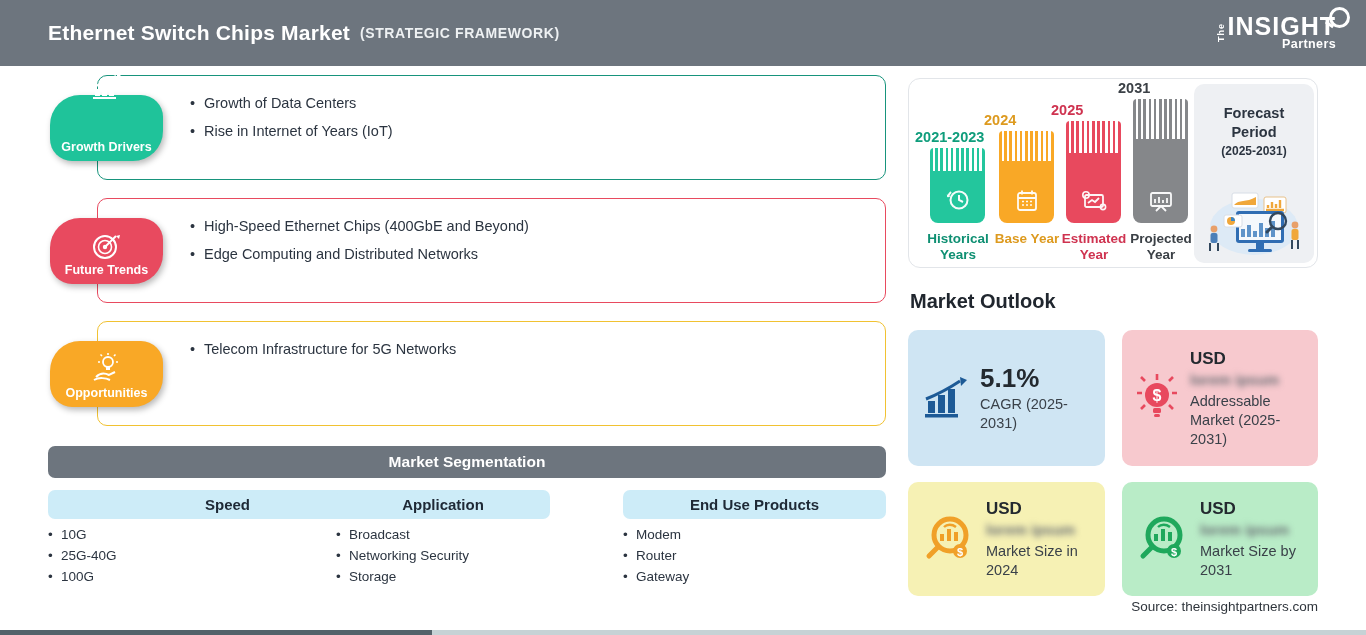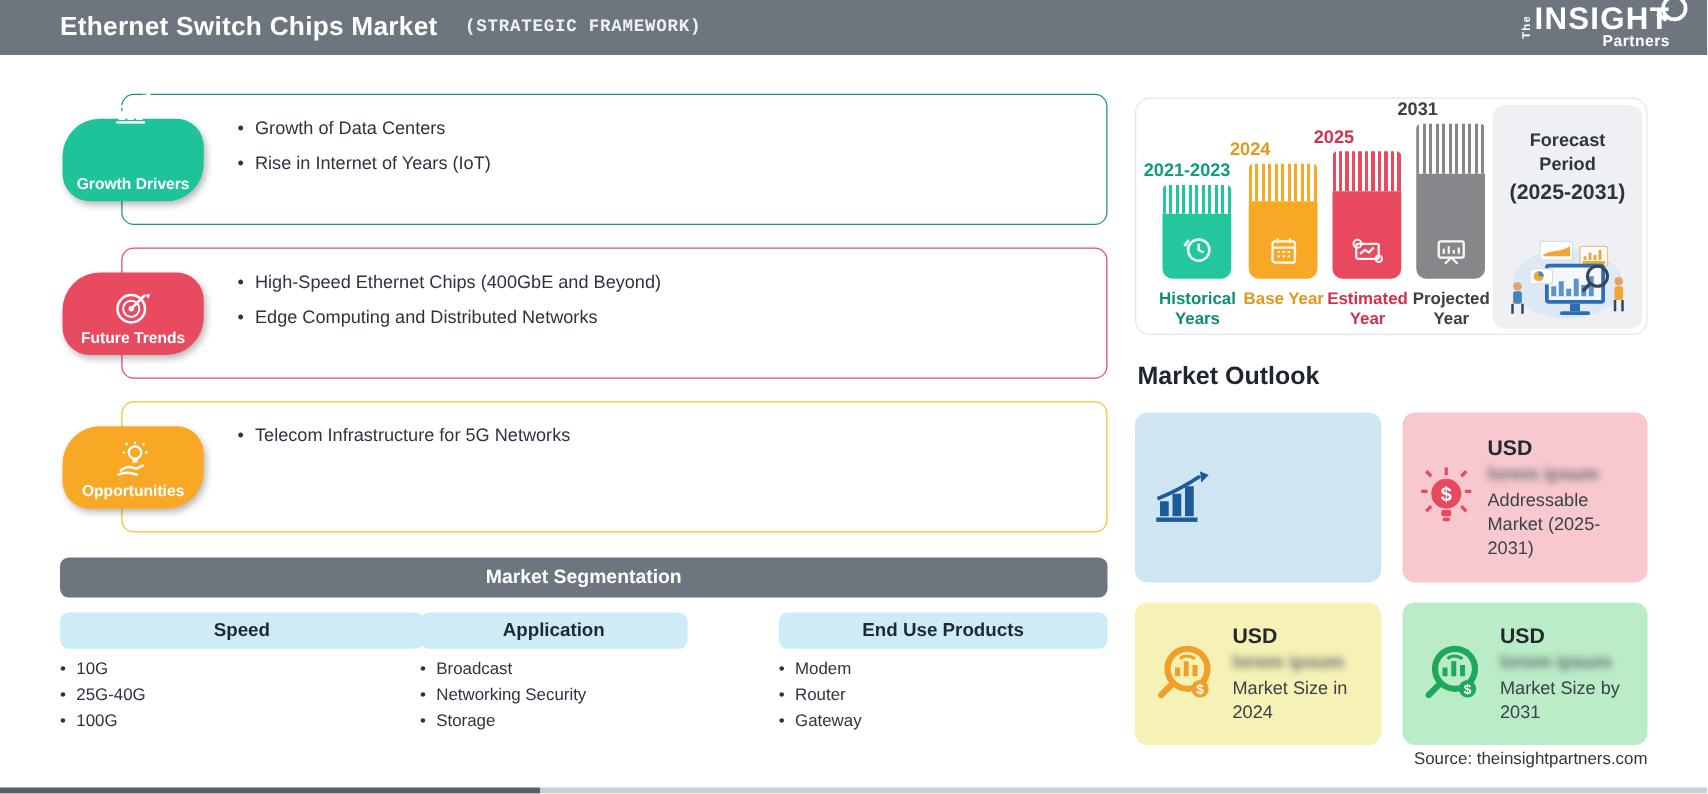--- a/index.html
+++ b/index.html
@@ -1,23 +1,23 @@
 <!DOCTYPE html>
 <html><head>
 <meta charset="utf-8">
 <style>
   html,body{margin:0;padding:0;background:#fff;}
   .canvas{position:relative;width:1366px;height:635px;background:#ffffff;
           font-family:"Liberation Sans",sans-serif;overflow:hidden;}
 
   
-  .hdr{position:absolute;left:0;top:0;width:100%;height:44px;background:#6d757e;
+  .hdr{position:absolute;left:0;top:0;width:100%;height:66px;background:#6d757e;
        display:flex;align-items:center;padding:0 30px 0 48px;box-sizing:border-box;}
   .hdr-title{color:#fff;font-size:21px;font-weight:bold;letter-spacing:.2px;}
-  .hdr-sub{color:#eef1f3;font-size:14px;font-weight:600;margin-left:22px;letter-spacing:.6px;font-family:Liberation Mono, monospace;}
+  .hdr-sub{color:#eef1f3;font-size:14px;font-weight:600;margin-left:10px;letter-spacing:.6px;}
   .logo{margin-left:auto;display:flex;align-items:center;color:#fff;}
   .logo-the{writing-mode:vertical-rl;transform:rotate(180deg);font-size:9px;font-weight:bold;
             letter-spacing:1px;margin-right:2px;line-height:9px;}
   .logo-right{position:relative;}
   .logo-main{font-size:25px;font-weight:bold;letter-spacing:1px;line-height:22px;}
   .logo-lens{position:absolute;right:-14px;top:-8px;width:15px;height:15px;
              border:3px solid #fff;border-radius:50%;}
   .logo-lens::after{content:"";position:absolute;left:-7px;top:13px;width:9px;height:3px;
              background:#fff;transform:rotate(35deg);}
   .logo-partners{font-size:12.5px;font-weight:bold;text-align:right;margin-top:-2px;letter-spacing:.4px;}
@@ -40,35 +40,35 @@
   .blabel{font-size:12.5px;font-weight:bold;margin-top:3px;}
   .bicon{line-height:0;}
 
   
   .segbar{position:absolute;left:48px;top:446px;width:838px;height:32px;background:#6d757e;
           border-radius:7px;color:#fff;font-weight:bold;font-size:15.5px;
           display:flex;align-items:center;justify-content:center;}
   .pill{position:absolute;top:490px;height:29px;background:#cdecf8;border-radius:7px;
         display:flex;align-items:center;justify-content:center;
         font-weight:bold;font-size:15px;color:#1e2936;}
-  .pill1{left:48px;width:291px;}
+  .pill1{left:48px;width:291px;padding-left:34px;}
   .pill2{left:336px;width:214px;}
   .pill3{left:623px;width:263px;}
   .seglist{position:absolute;top:524px;font-size:13.5px;color:#2b3440;}
   .list1{left:48px;}.list2{left:336px;}.list3{left:623px;}
   .li{position:relative;line-height:21px;padding-left:13px;}
   .li::before{content:"•";position:absolute;left:0;}
 
   
   .tpanel{position:absolute;left:908px;top:78px;width:410px;height:190px;background:#fff;
           border:1px solid #e2e5e9;border-radius:12px;box-sizing:border-box;}
   .fcast{position:absolute;left:285px;top:5px;width:120px;height:179px;background:#eef0f3;
          border-radius:10px;text-align:center;padding-top:20px;box-sizing:border-box;}
   .fcast-title{font-size:14.5px;font-weight:bold;color:#2b3440;line-height:19px;width:90px;margin:0 auto;}
-  .fcast-range{font-size:17px;font-weight:bold;color:#2b3440;margin-top:2px;}
+  .fcast-range{font-size:12px;font-weight:bold;color:#2b3440;margin-top:2px;}
   .fcast-art{position:absolute;left:8px;bottom:6px;line-height:0;}
 
   .tbar{position:absolute;width:55px;}
   .tb1{left:21px;top:69px;height:75px;color:#23c69d;}
   .tb2{left:90px;top:52px;height:92px;color:#f9a826;}
   .tb3{left:157px;top:42px;height:102px;color:#e8495e;}
   .tb4{left:224px;top:20px;height:124px;color:#85878a;}
   .stripe{background:repeating-linear-gradient(90deg,currentColor 0 2.6px,#ffffff 2.6px 5.2px);
           border-radius:4px 4px 0 0;}
   .tb1 .stripe{height:23px;}.tb2 .stripe{height:30px;}.tb3 .stripe{height:32px;}.tb4 .stripe{height:40px;}
@@ -303,20 +303,24 @@
           <g fill="#1d5a96">
         <rect x="6" y="24" width="7" height="12"></rect>
             <rect x="16" y="18" width="7" height="18"></rect>
         <rect x="26" y="12" width="7" height="24"></rect>
             <rect x="3" y="37" width="33" height="3.5"></rect>
           </g>
         <path d="M4 22 C14 18,26 12,38 4" stroke="#1d5a96" stroke-width="3" fill="none"></path>
         <path d="M38 0 l7 3 -6 6 z" fill="#1d5a96"></path>
         </svg>
     </span>
+    <div class="cbody">
+      <span class="cvalue-big">5.1%</span>
+      <span class="clabel">CAGR (2025-2031)</span>
+    </div>
   </div>
 
   <div class="card card-pink">
     <span class="cicon">
       <svg width="42" height="52" viewBox="0 0 42 52">
         <path d="M21 2 v6 M6 21 h-5 M41 21 h-5 M9 9 l-4 -4 M33 9 l4 -4 M9 33 l-4 4 M33 33 l4 4" stroke="#e8495e" stroke-width="2.6"></path>
         <circle cx="21" cy="23" r="12" fill="#e8495e"></circle>
         <rect x="17" y="36" width="8" height="5" rx="1.5" fill="#e8495e"></rect>
         <rect x="18" y="42" width="6" height="3" rx="1.5" fill="#e8495e"></rect>
         <text x="21" y="29" text-anchor="middle" font-family="Liberation Sans, sans-serif" font-size="16" font-weight="bold" fill="#fff">$</text>

